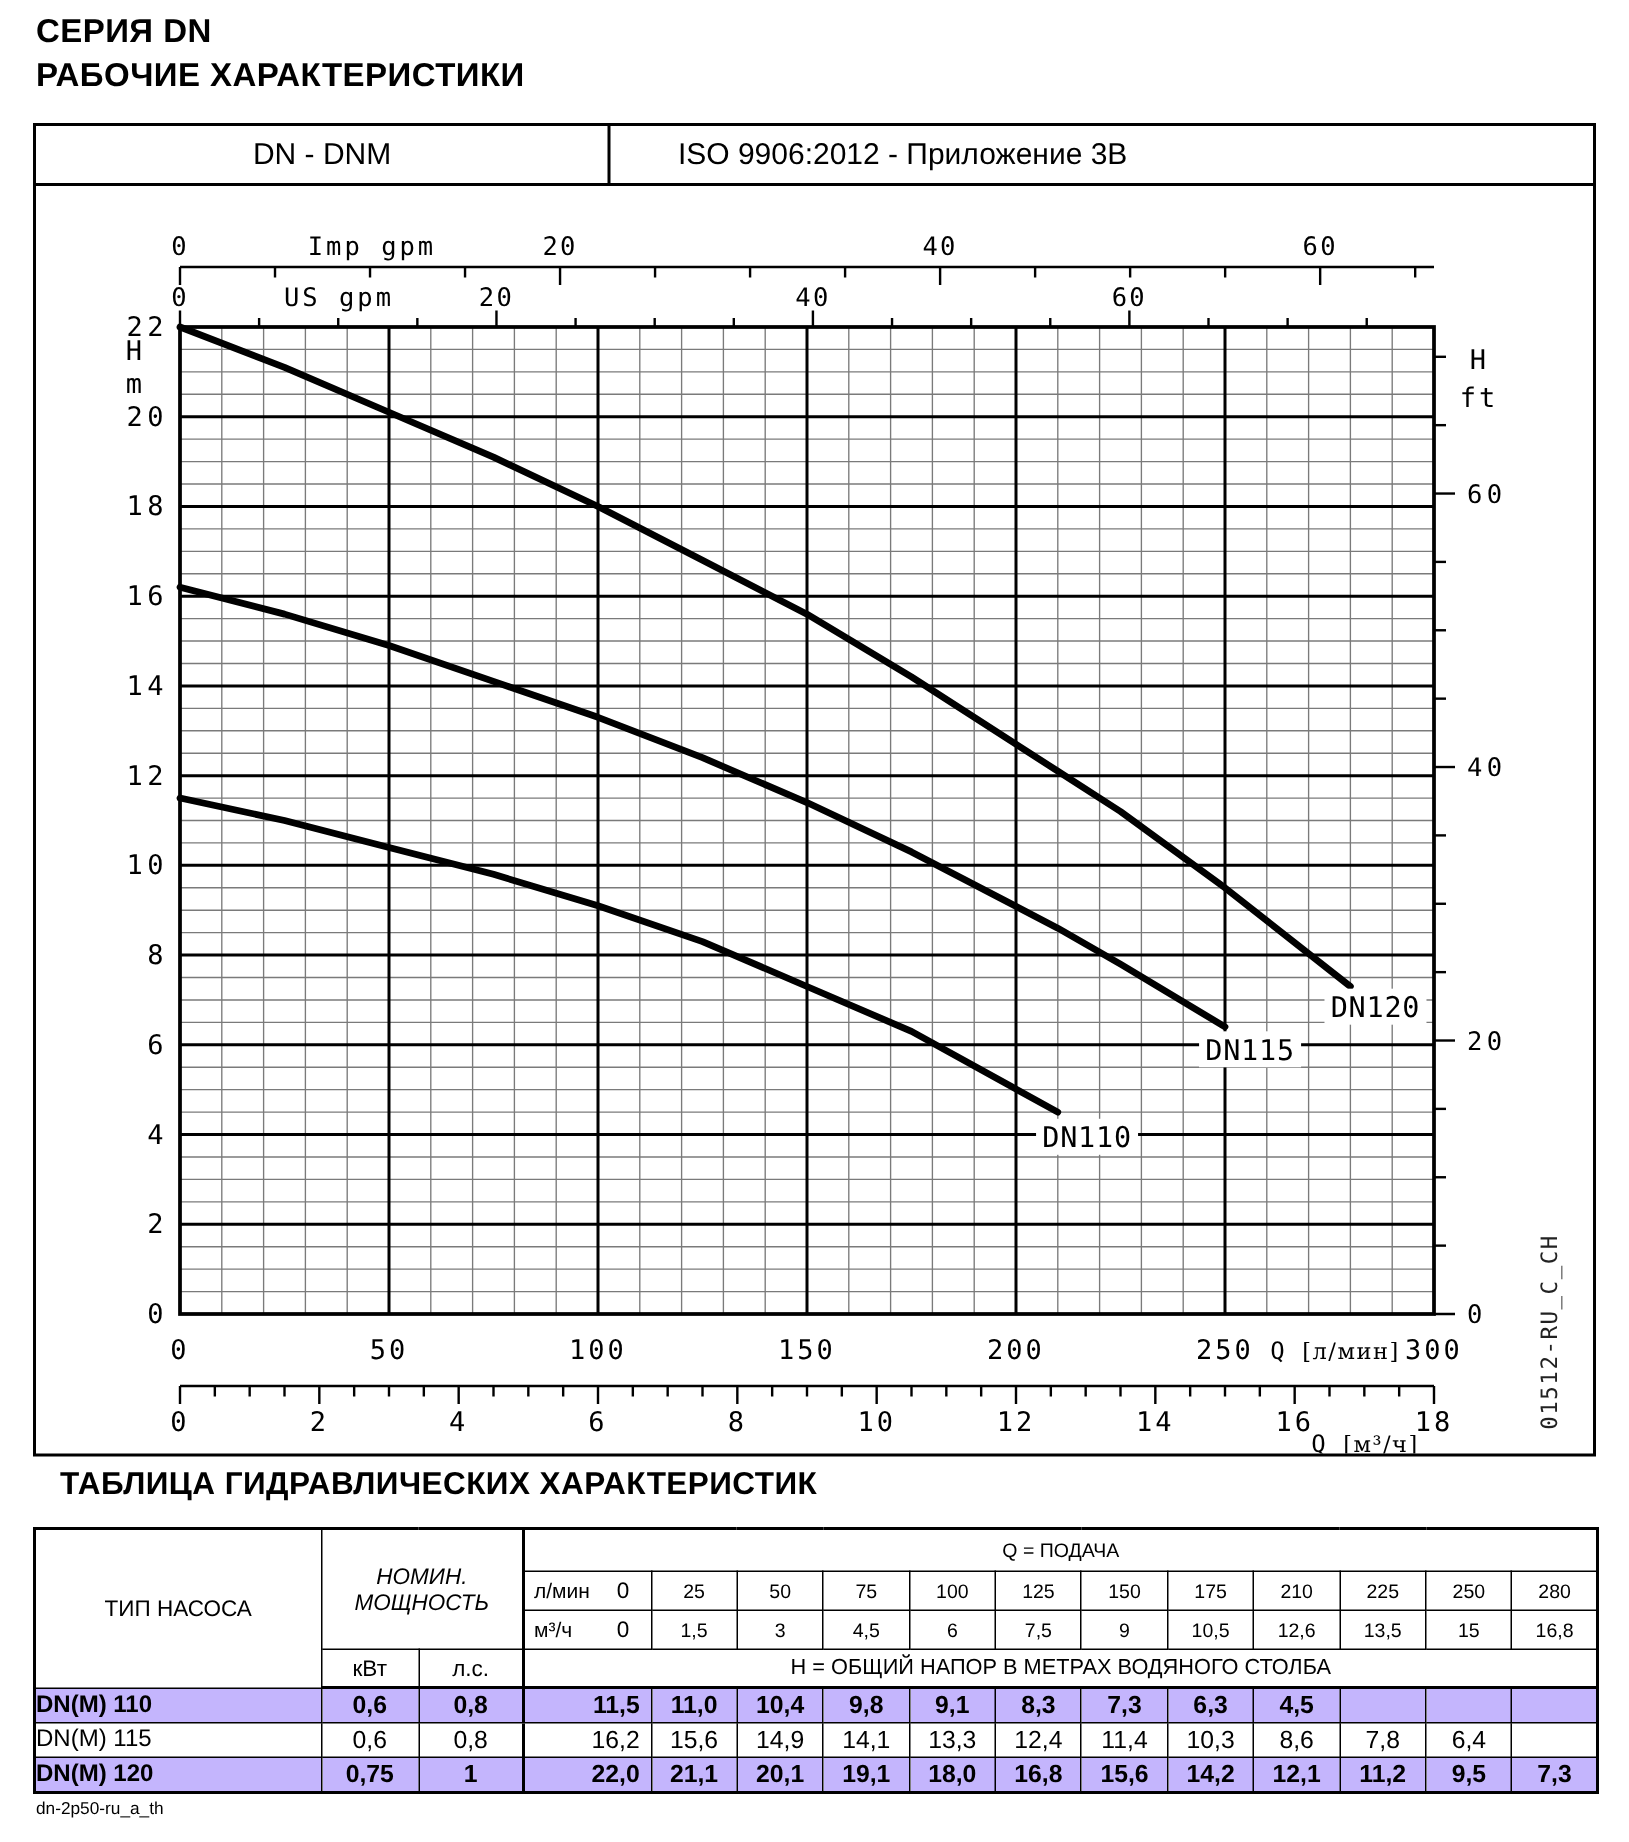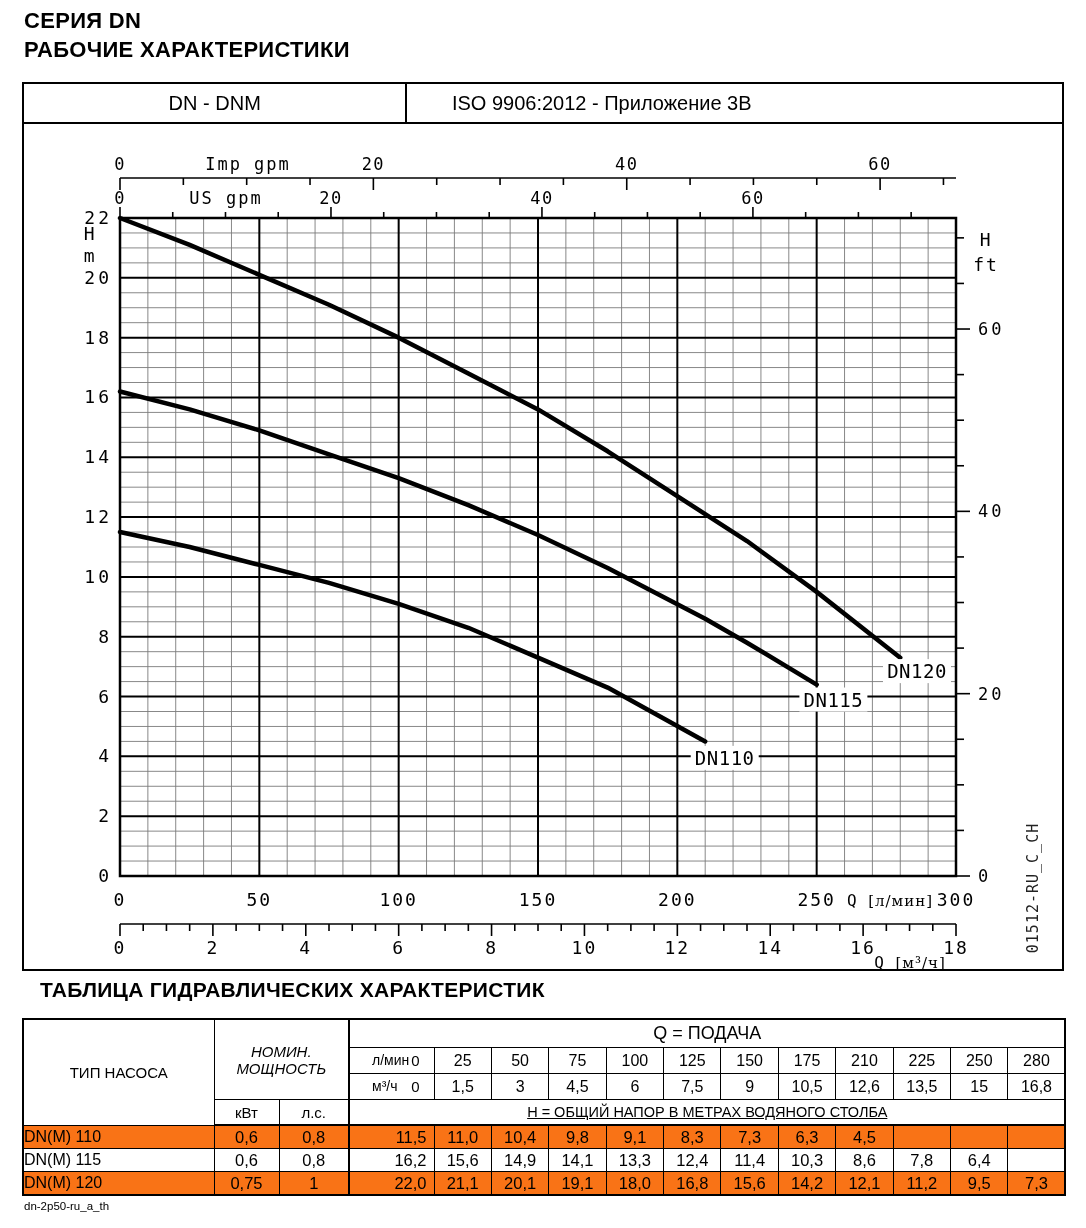--- a/index.html
+++ b/index.html
@@ -10,33 +10,33 @@
   .hcell.c1{width:36.75%;}
   .hcell.c2{width:25.62%;border-left:2px solid #000;}
   .hcell.c3{width:37.63%;border-left:2px solid #000;}
   .chart-box{position:absolute;left:22px;top:122px;width:1042px;height:849px;border:2px solid #000;box-sizing:border-box;}
   .chart-box svg{display:block;}
   .table-title{position:absolute;left:40px;top:978px;font-size:21px;font-weight:bold;letter-spacing:.3px;}
   table.spec{position:absolute;left:22px;top:1018px;width:1042px;border-collapse:collapse;table-layout:fixed;border:2.5px solid #000;}
   table.spec th,table.spec td{border:1px solid #000;padding:0;font-weight:normal;overflow:hidden;white-space:nowrap;}
   th.model-h{font-weight:bold;font-size:15px;}
   th.power-h{font-weight:bold;font-size:15px;line-height:17px;border-bottom-style:none;font-style:italic;}
-  th.qh{font-weight:bold;font-size:18px;height:27px;margin-top:48px;}
+  th.qh{font-weight:bold;font-size:13px;height:27px;margin-top:48px;}
   th.unit-cell{font-weight:bold;font-size:14px;height:25px;}
-  th.unit-cell .u{float:left;padding-left:22px;}
+  th.unit-cell .u{float:left;padding-left:6px;}
   th.unit-cell .v{float:right;padding-right:14px;font-size:15px;}
-  th.qv{font-weight:bold;font-size:16px;text-align:center;height:25px;}
+  th.qv{font-weight:bold;font-size:13px;text-align:center;height:25px;}
   th.pu{font-weight:bold;font-size:15px;border-top-style:none;height:24px;}
-  th.hh{font-weight:bold;font-size:14.5px;height:24px;text-decoration:underline;}
+  th.hh{font-weight:bold;font-size:14.5px;height:24px;}
   .hdB{border-bottom:2.5px solid #000 !important;}
   .sepR{border-right:2px solid #000 !important;}
   td.model{font-size:16px;text-align:left;padding-left:5px;height:22px;}
   td.num{font-size:16.5px;text-align:center;height:22px;}
   td.num.first{text-align:right;padding-right:7px;}
-  tr.shade td{background:#f97316;}
+  tr.shade td{background:#c4b5fd;font-weight:bold;}
   .footnote{position:absolute;left:24px;top:1200px;width:1040px;display:flex;justify-content:space-between;font-size:11.5px;}
 </style>
 </head>
 <body>
 
 <div class="page-title">СЕРИЯ DN
 РАБОЧИЕ ХАРАКТЕРИСТИКИ</div>
 
 <div class="header-bar">
   <div class="hcell c1">DN - DNM</div>

